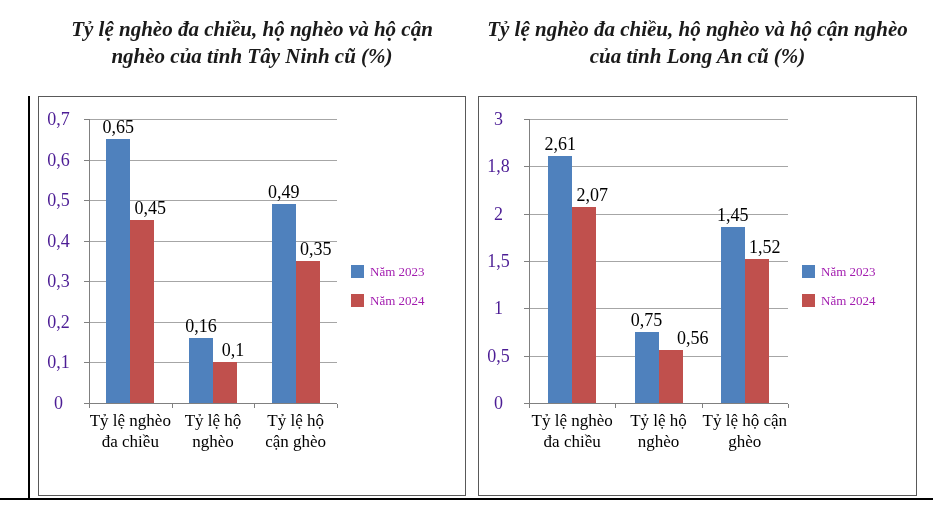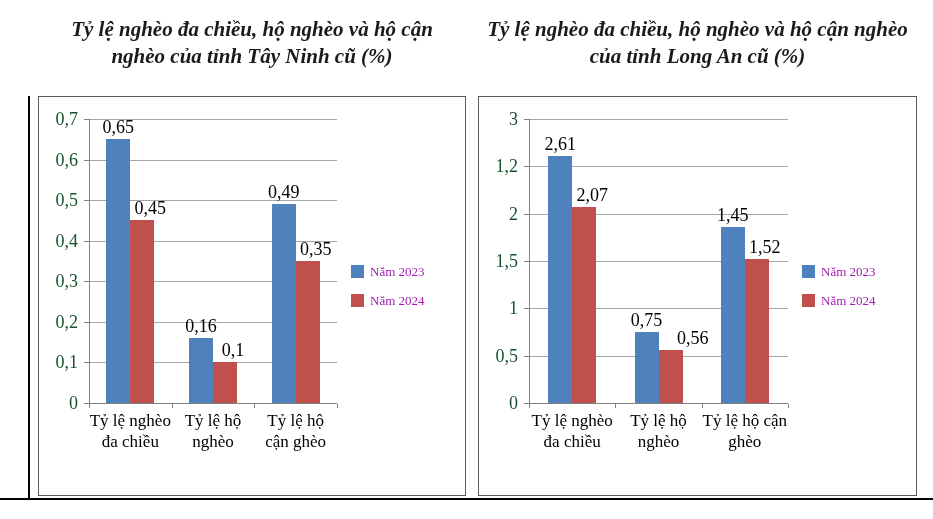--- a/index.html
+++ b/index.html
@@ -20,21 +20,21 @@
   .chart-box{position:absolute;top:96px;height:400px;background:#fff;
     border:1px solid #595959;box-sizing:border-box;}
   #box-left{left:38px;width:428px;}
   #box-right{left:478px;width:439px;}
 
   .gridline{position:absolute;height:1px;background:#a6a6a6;}
   .axis-x{position:absolute;height:1px;background:#808080;}
   .axis-y{position:absolute;width:1px;background:#808080;}
   .ytick{position:absolute;height:1px;width:5px;background:#808080;}
   .xtick{position:absolute;width:1px;height:4px;background:#808080;}
-  .ylabel{position:absolute;font-size:18px;line-height:18px;text-align:right;color:#14532d;}
+  .ylabel{position:absolute;font-size:18px;line-height:18px;text-align:center;color:#4c1d95;}
   .bar{position:absolute;}
   .bar-label{position:absolute;font-size:18px;line-height:18px;text-align:center;color:#000;white-space:nowrap;}
   .cat-label{position:absolute;font-size:17px;line-height:21px;text-align:center;color:#000;}
   .legend{position:absolute;}
   .legend-row{display:flex;align-items:center;height:29px;}
   .legend-swatch{width:13px;height:13px;margin-right:6px;flex:0 0 13px;}
   .legend-text{font-size:13px;white-space:nowrap;color:#a21caf;}
 </style>
 </head>
 <body>
@@ -117,21 +117,21 @@
       <div class="ytick" style="left: 45px; top: 211.333px;"></div>
       <div class="ylabel" style="left: 0px; top: 202.333px; width: 39px;">1</div>
       <div class="gridline" style="left: 50px; top: 164px; width: 259px;"></div>
       <div class="ytick" style="left: 45px; top: 164px;"></div>
       <div class="ylabel" style="left: 0px; top: 155px; width: 39px;">1,5</div>
       <div class="gridline" style="left: 50px; top: 116.667px; width: 259px;"></div>
       <div class="ytick" style="left: 45px; top: 116.667px;"></div>
       <div class="ylabel" style="left: 0px; top: 107.667px; width: 39px;">2</div>
       <div class="gridline" style="left: 50px; top: 69.3333px; width: 259px;"></div>
       <div class="ytick" style="left: 45px; top: 69.3333px;"></div>
-      <div class="ylabel" style="left: 0px; top: 60.3333px; width: 39px;">1,2</div>
+      <div class="ylabel" style="left: 0px; top: 60.3333px; width: 39px;">1,8</div>
       <div class="gridline" style="left: 50px; top: 22px; width: 259px;"></div>
       <div class="ytick" style="left: 45px; top: 22px;"></div>
       <div class="ylabel" style="left: 0px; top: 13px; width: 39px;">3</div>
       <div class="axis-x" style="left: 50px; top: 306px; width: 259px;"></div>
       <div class="axis-y" style="left: 50px; top: 22px; height: 284px;"></div>
       <div class="xtick" style="left: 50px; top: 307px;"></div>
       <div class="bar" style="left: 69.1667px; top: 58.92px; width: 24px; height: 247.08px; background: rgb(79, 129, 189);"></div>
       <div class="bar-label" style="left: 51.1667px; top: 37.92px; width: 60px;">2,61</div>
       <div class="bar" style="left: 93.1667px; top: 110.04px; width: 24px; height: 195.96px; background: rgb(192, 80, 77);"></div>
       <div class="bar-label" style="left: 83.1667px; top: 89.04px; width: 60px;">2,07</div>

